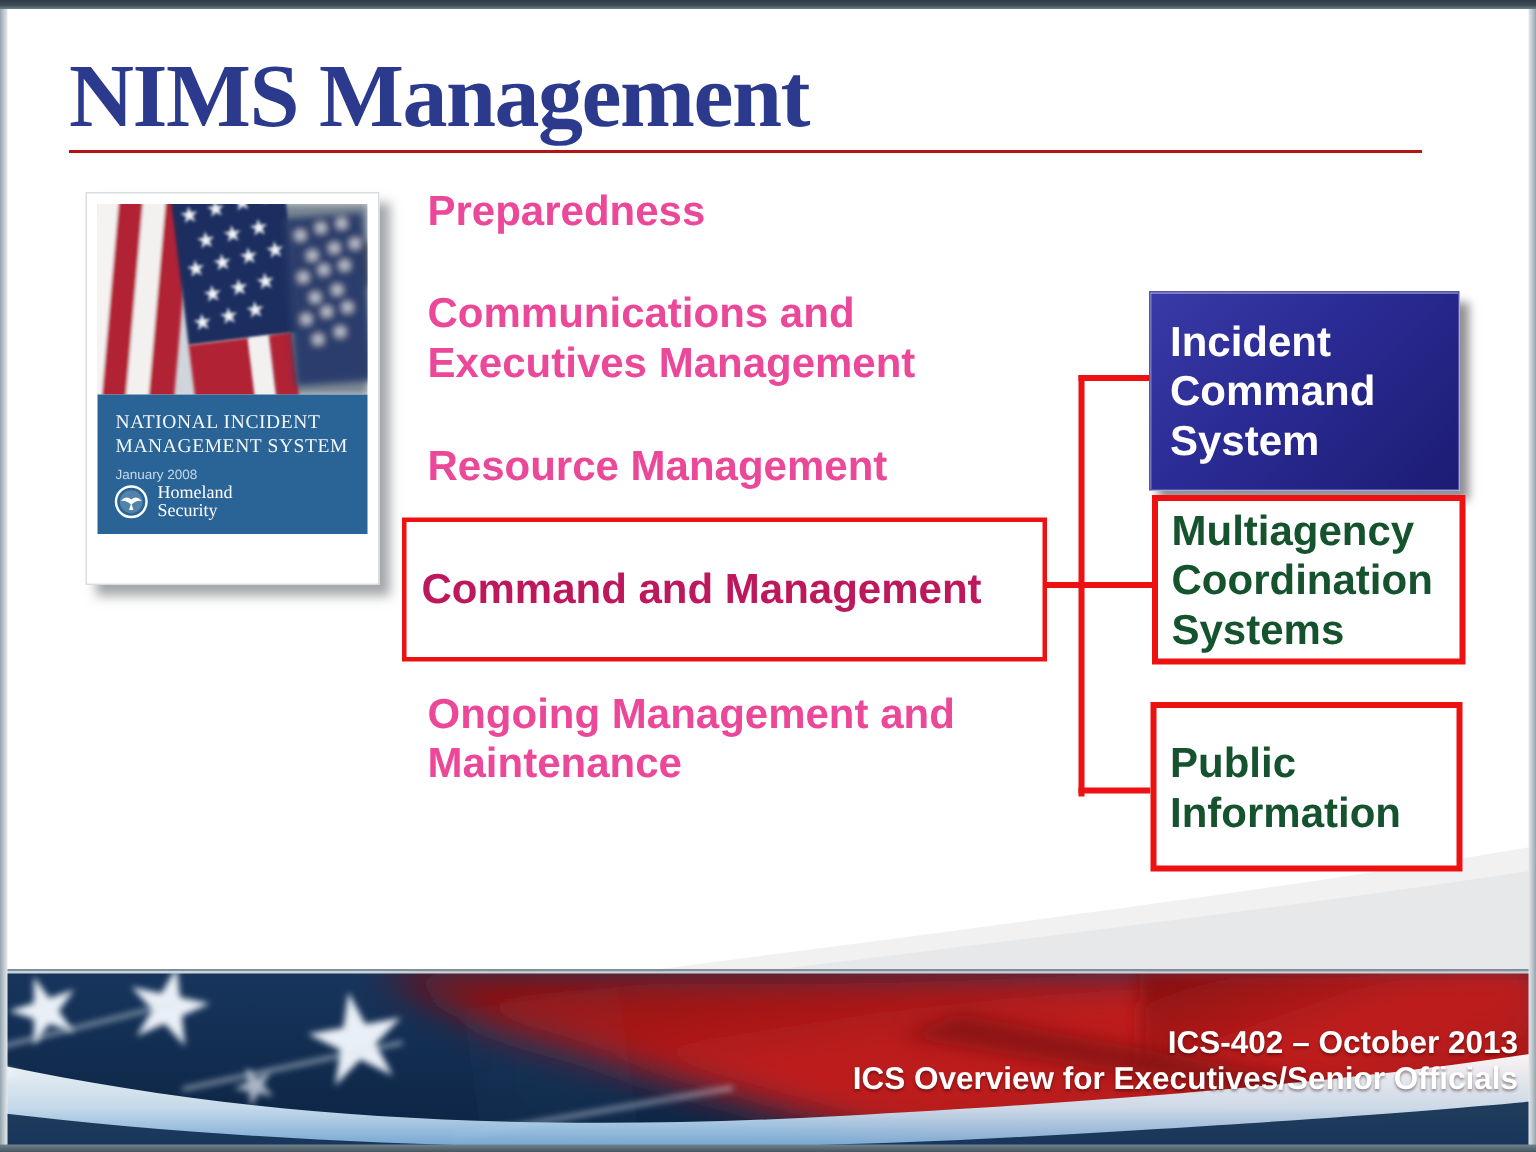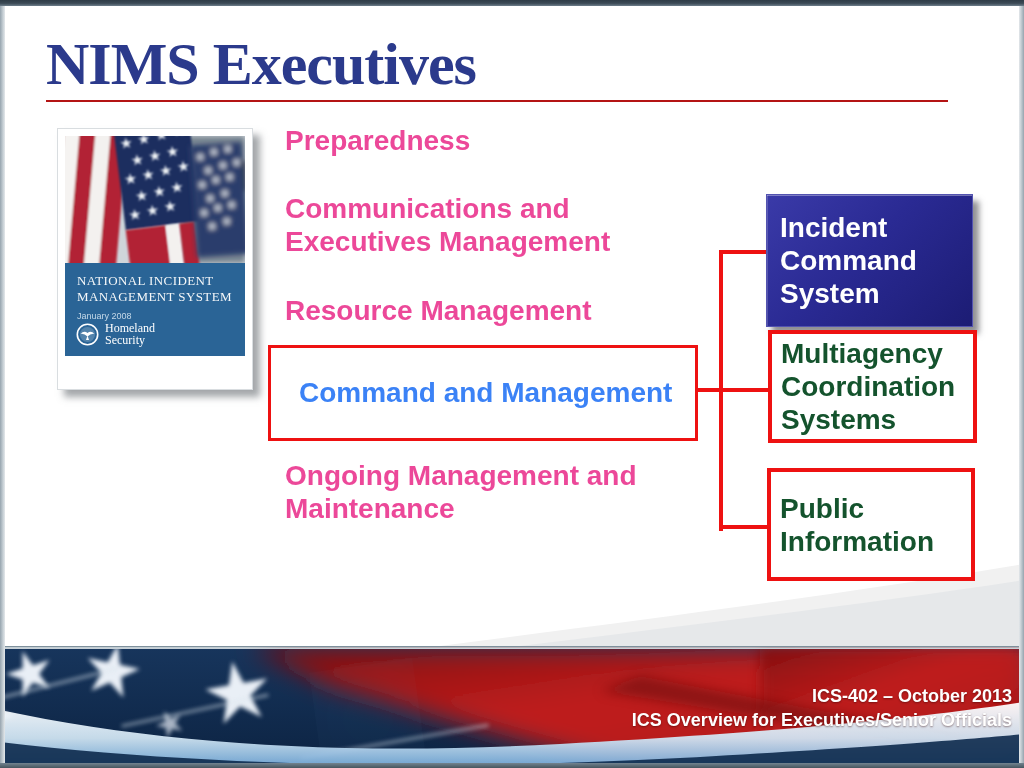--- a/index.html
+++ b/index.html
@@ -26,54 +26,54 @@
   .cover-title{position:absolute;left:12px;top:10px;font-family:"Liberation Serif",serif;
     font-size:13px;line-height:16px;color:#f4f7f9;letter-spacing:.4px;}
   .cover-date{position:absolute;left:12px;top:48px;font-size:9px;color:#c3d8e8;}
   .cover-seal-row{position:absolute;left:11px;bottom:10px;display:flex;align-items:center;}
   .cover-agency{margin-left:6px;font-family:"Liberation Serif",serif;font-size:12px;
     line-height:12px;color:#ffffff;}
   
   .li{position:absolute;left:285px;font-weight:bold;font-size:28px;line-height:33px;color:#ec4899;}
   .cmd-box{position:absolute;left:268px;top:345px;width:424px;height:90px;border:3px solid #ee1111;
     background:#ffffff;display:flex;align-items:center;z-index:5;}
-  .cmd-box .li-in{padding-left:28px;font-weight:bold;font-size:28px;color:#3b82f6;}
+  .cmd-box .li-in{padding-left:10px;font-weight:bold;font-size:28px;color:#be185d;}
   
   .conn{position:absolute;background:#ee1111;z-index:2;}
   
   .rbox{position:absolute;display:flex;flex-direction:column;justify-content:center;
     font-weight:bold;font-size:28px;line-height:33px;z-index:5;}
   .ics-box{left:766px;top:194px;width:207px;height:133px;color:#ffffff;padding-left:13px;
     box-sizing:border-box;border:1px solid #5353b0;
     background:linear-gradient(135deg,#3a3aa8 0%,#2a2a93 45%,#1c1c74 100%);
     box-shadow:inset 0 1px 0 rgba(255,255,255,.35),inset 1px 0 0 rgba(255,255,255,.18),
                6px 7px 6px rgba(70,70,75,.6);}
   .red-box{background:#ffffff;border:4px solid #ee1111;color:#14532d;padding-left:9px;
     box-sizing:border-box;}
   .macs-box{left:768px;top:330px;width:209px;height:113px;}
   .pio-box{left:767px;top:468px;width:208px;height:113px;}
   
   .gray-swoosh{position:absolute;left:0;top:556px;width:1024px;height:92px;z-index:1;}
   .band{position:absolute;left:0;top:646px;width:1024px;height:122px;z-index:3;}
   .footer-text{position:absolute;right:12px;top:684px;text-align:right;z-index:10;
-    font-weight:bold;font-size:18px;line-height:24px;color:#ffffff;
+    font-weight:bold;font-size:21px;line-height:24px;color:#ffffff;
     text-shadow:0 1px 2px rgba(40,0,0,.45);}
 </style>
 </head>
 <body>
 
 <div class="slide">
 
   <svg width="0" height="0" style="position:absolute">
     <defs>
       <path id="star5" d="M0,-1 L0.2245,-0.309 0.951,-0.309 0.3633,0.118 0.5878,0.809 0,0.382 -0.5878,0.809 -0.3633,0.118 -0.951,-0.309 -0.2245,-0.309 Z"></path>
     </defs>
   </svg>
 
-  <div class="title">NIMS Executives</div>
+  <div class="title">NIMS Management</div>
   <div class="title-rule"></div>
 
   <div class="cover">
     <svg class="cover-photo" viewBox="0 0 180 127">
       <defs>
         <filter id="b1" x="-20%" y="-20%" width="140%" height="140%">
             <feGaussianBlur stdDeviation="0.9"></feGaussianBlur>
           </filter>
         <filter id="b2" x="-30%" y="-30%" width="160%" height="160%">
             <feGaussianBlur stdDeviation="2.6"></feGaussianBlur>

